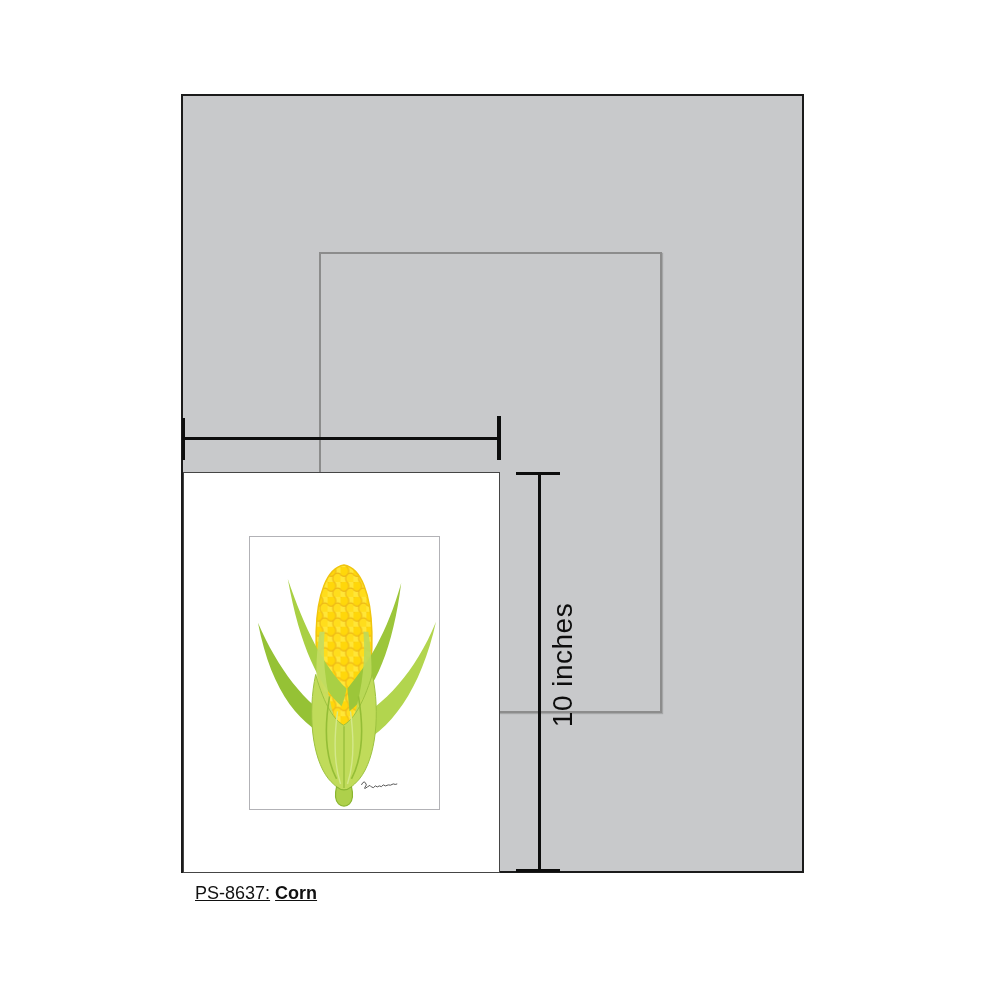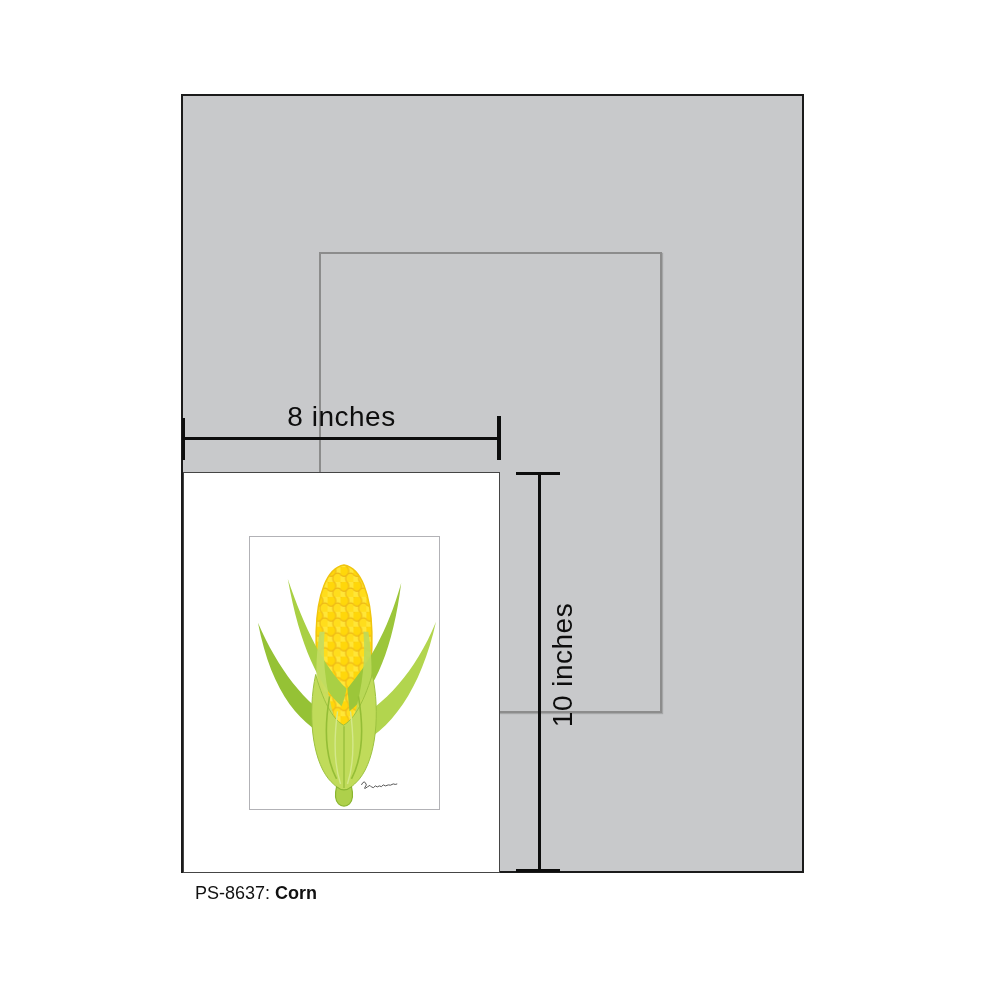--- a/index.html
+++ b/index.html
@@ -75,21 +75,21 @@
     font-size: 28px; color: #0d0d0d;
     letter-spacing: 0.5px;
     transform: rotate(-90deg);
     transform-origin: center center;
   }
 
   
   .caption {
     position: absolute;
     left: 195px; top: 883px;
-    font-size: 18px; color: #111;
+    font-size: 18px; color: #111; text-decoration: underline;
   }
   .caption .code  { font-weight: 400; }
   .caption .title { font-weight: 700; margin-left: 5px; }
 </style>
 </head>
 <body>
 
 <div class="page">
 
   <div class="gray-board"></div>
@@ -127,21 +127,20 @@
         <path d="M87,251 C85,259 86,265 89,268 C92,271 97,271 100,268 C103,265 104,259 102,251 C97,255 92,255 87,251 Z" fill="#aed04b" stroke="#8ab530" stroke-width="1.2"></path>
 
         <path d="M112,249 q3,-6 5,0 q-4,6 1,2 q3,-3 4,0 q2,2 4,-1 q2,2 4,0 q2,2 4,-1 q2,2 5,0 q2,1 5,-1 q2,1 4,0" stroke="#444" stroke-width="0.9" fill="none"></path>
       </svg>
     </div>
   </div>
 
   <div class="measure-line h-line"></div>
   <div class="measure-tick h-tick-l"></div>
   <div class="measure-tick h-tick-r"></div>
-  <div class="h-label">8 inches</div>
 
   <div class="measure-line v-line"></div>
   <div class="measure-tick v-tick-t"></div>
   <div class="measure-tick v-tick-b"></div>
   <div class="v-label">10 inches</div>
 
   <div class="caption">
     <span class="code">PS-8637:</span><span class="title">Corn</span>
   </div>
 

